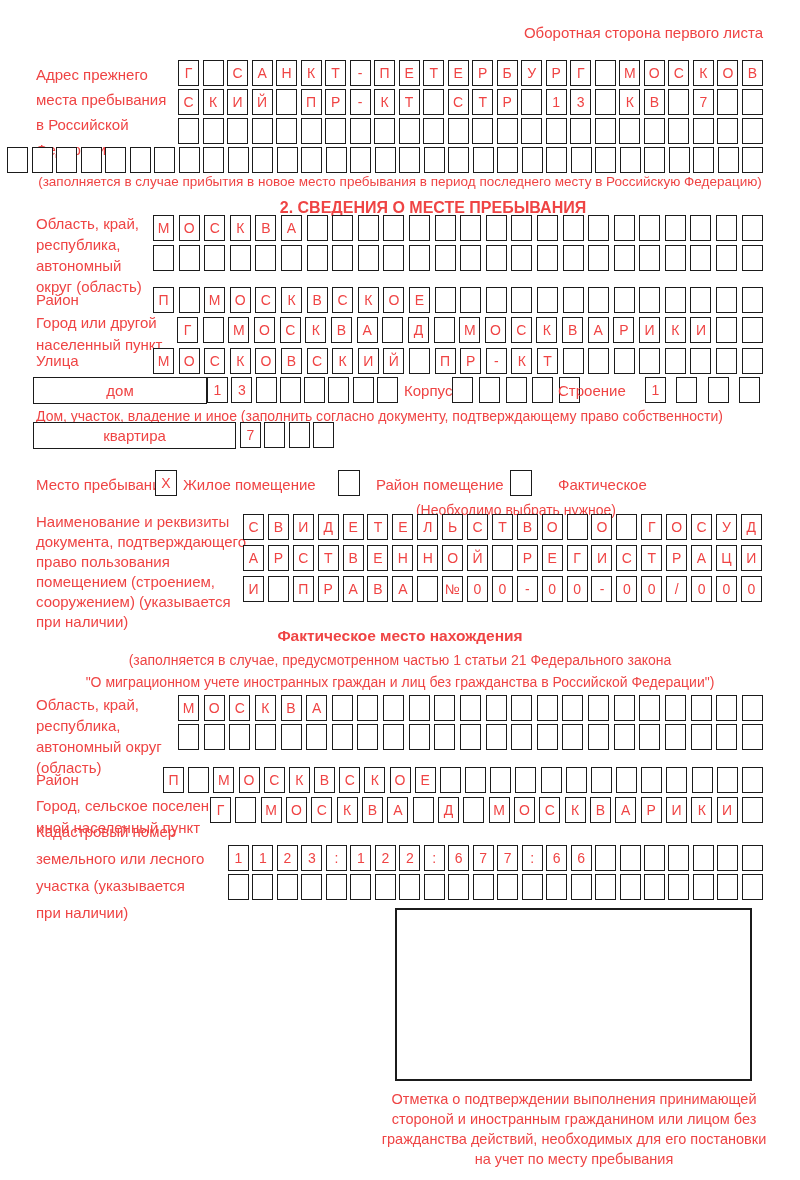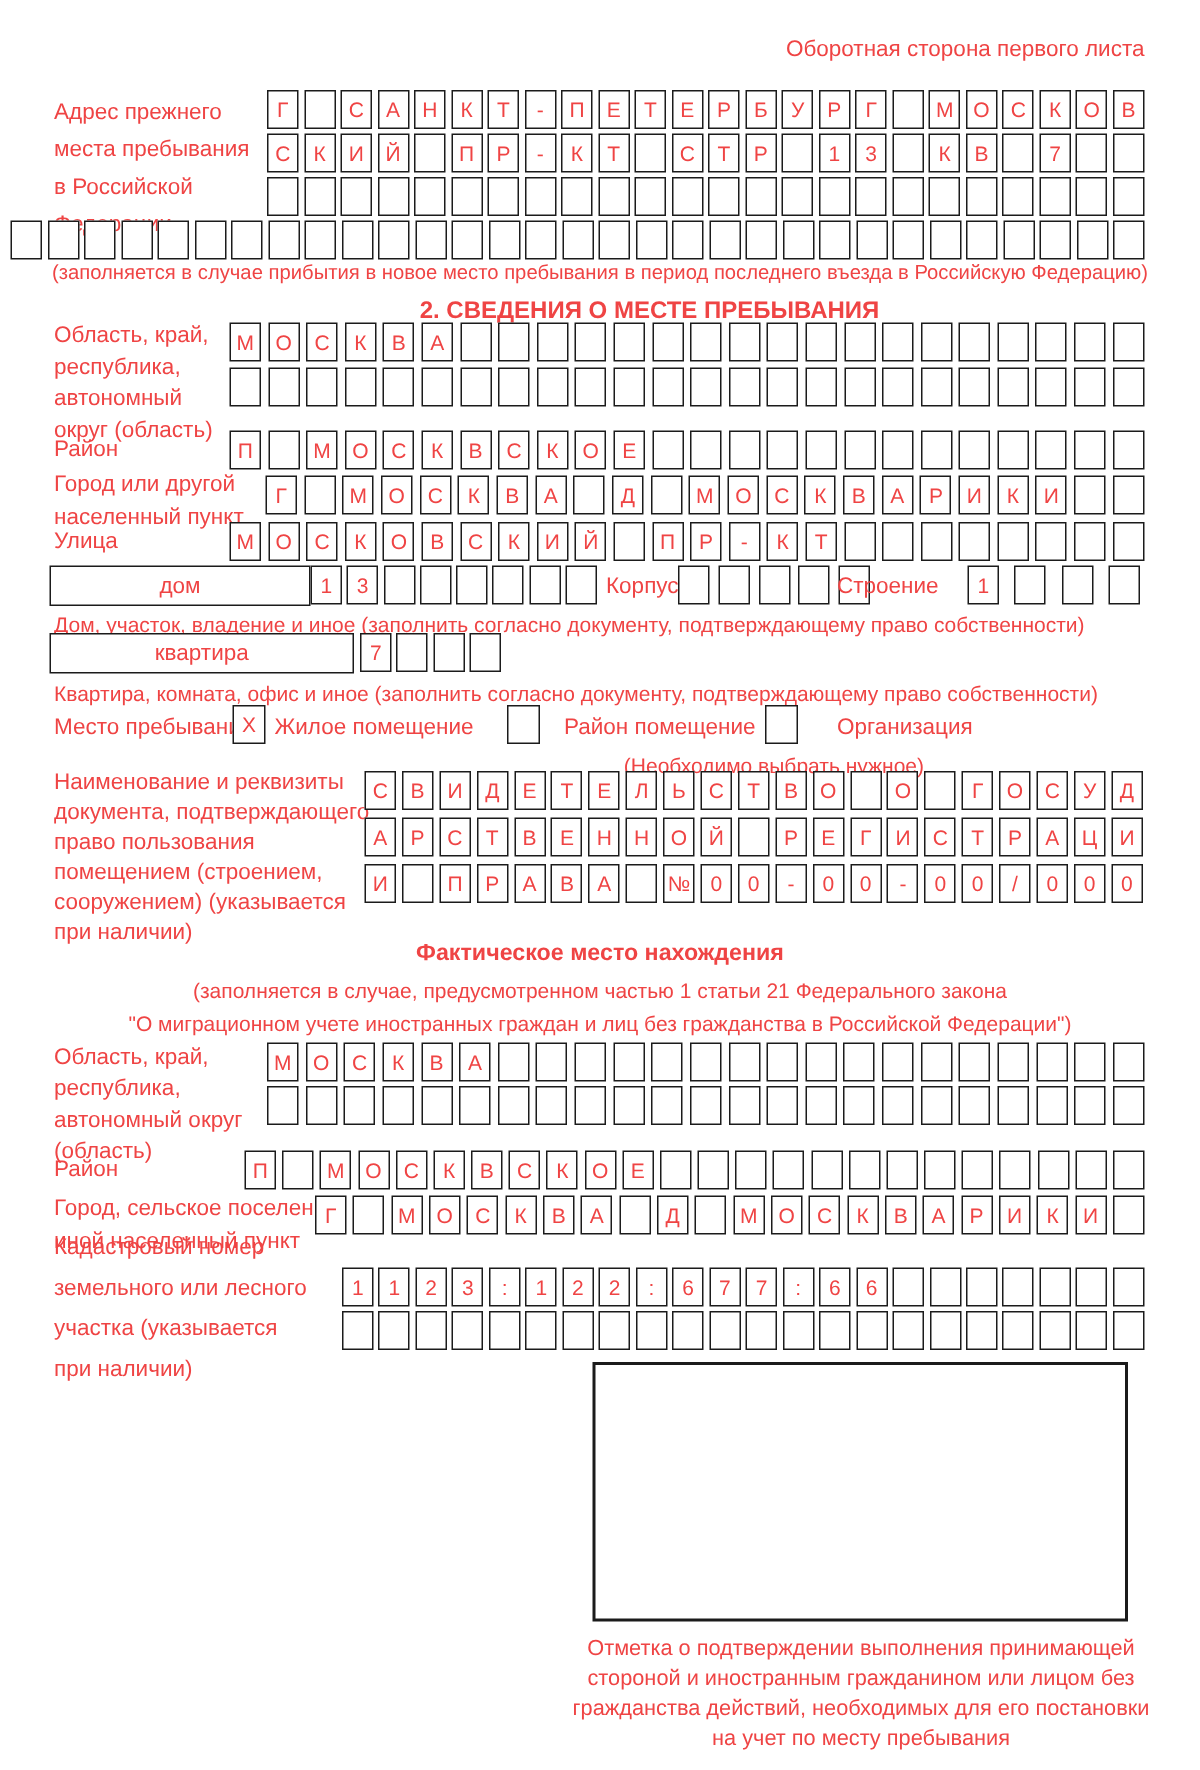--- a/index.html
+++ b/index.html
@@ -137,21 +137,21 @@
       <div class="cell"></div>
       <div class="cell"></div>
       <div class="cell"></div>
       <div class="cell"></div>
       <div class="cell"></div>
       <div class="cell"></div>
       <div class="cell"></div>
       <div class="cell"></div>
       <div class="cell"></div>
     </div>
-  <div class="center note" style="top:174px;">(заполняется в случае прибытия в новое место пребывания в период последнего въезда в Российскую Федерацию)</div>
+  <div class="center note" style="top:174px;">(заполняется в случае прибытия в новое место пребывания в период последнего месту в Российскую Федерацию)</div>
 
   <div class="center bold" style="top:199px;font-size:16px;margin-left:33px;">2. СВЕДЕНИЯ О МЕСТЕ ПРЕБЫВАНИЯ</div>
 
   <div class="lbl" style="left:36px;top:213px;">Область, край,
 республика,
 автономный
 округ (область)</div>
   <div class="row" style="left:153px;top:215px;width:610px;">
       <div class="cell">М</div>
       <div class="cell">О</div>
@@ -317,29 +317,28 @@
     </div>
   <div class="lbl smallnote" style="left:36px;top:406px;white-space:nowrap;">Дом, участок, владение и иное (заполнить согласно документу, подтверждающему право собственности)</div>
 
   <div class="widebox" style="left:33px;top:422px;width:203px;">квартира</div>
   <div class="row" style="left:240px;top:422px;width:94px;">
       <div class="cell">7</div>
       <div class="cell"></div>
       <div class="cell"></div>
       <div class="cell"></div>
     </div>
-  <div class="lbl smallnote" style="left:36px;top:452px;white-space:nowrap;">Квартира, комната, офис и иное (заполнить согласно документу, подтверждающему право собственности)</div>
 
   <div class="lbl" style="left:36px;top:474px;">Место пребывания:</div>
   <div class="chk" style="left:155px;top:470px;">X</div>
   <div class="lbl" style="left:183px;top:474px;">Жилое помещение</div>
   <div class="chk" style="left:338px;top:470px;"></div>
   <div class="lbl" style="left:376px;top:474px;">Район помещение</div>
   <div class="chk" style="left:510px;top:470px;"></div>
-  <div class="lbl" style="left:558px;top:474px;">Организация</div>
+  <div class="lbl" style="left:558px;top:474px;">Фактическое</div>
   <div class="lbl smallnote" style="left:36px;top:500px;width:580px;text-align:right;">(Необходимо выбрать нужное)</div>
 
   <div class="lbl" style="left:36px;top:512px;line-height:20px;">Наименование и реквизиты
 документа, подтверждающего
 право пользования
 помещением (строением,
 сооружением) (указывается
 при наличии)</div>
   <div class="row" style="left:243px;top:514px;width:519px;">
       <div class="cell">С</div>

